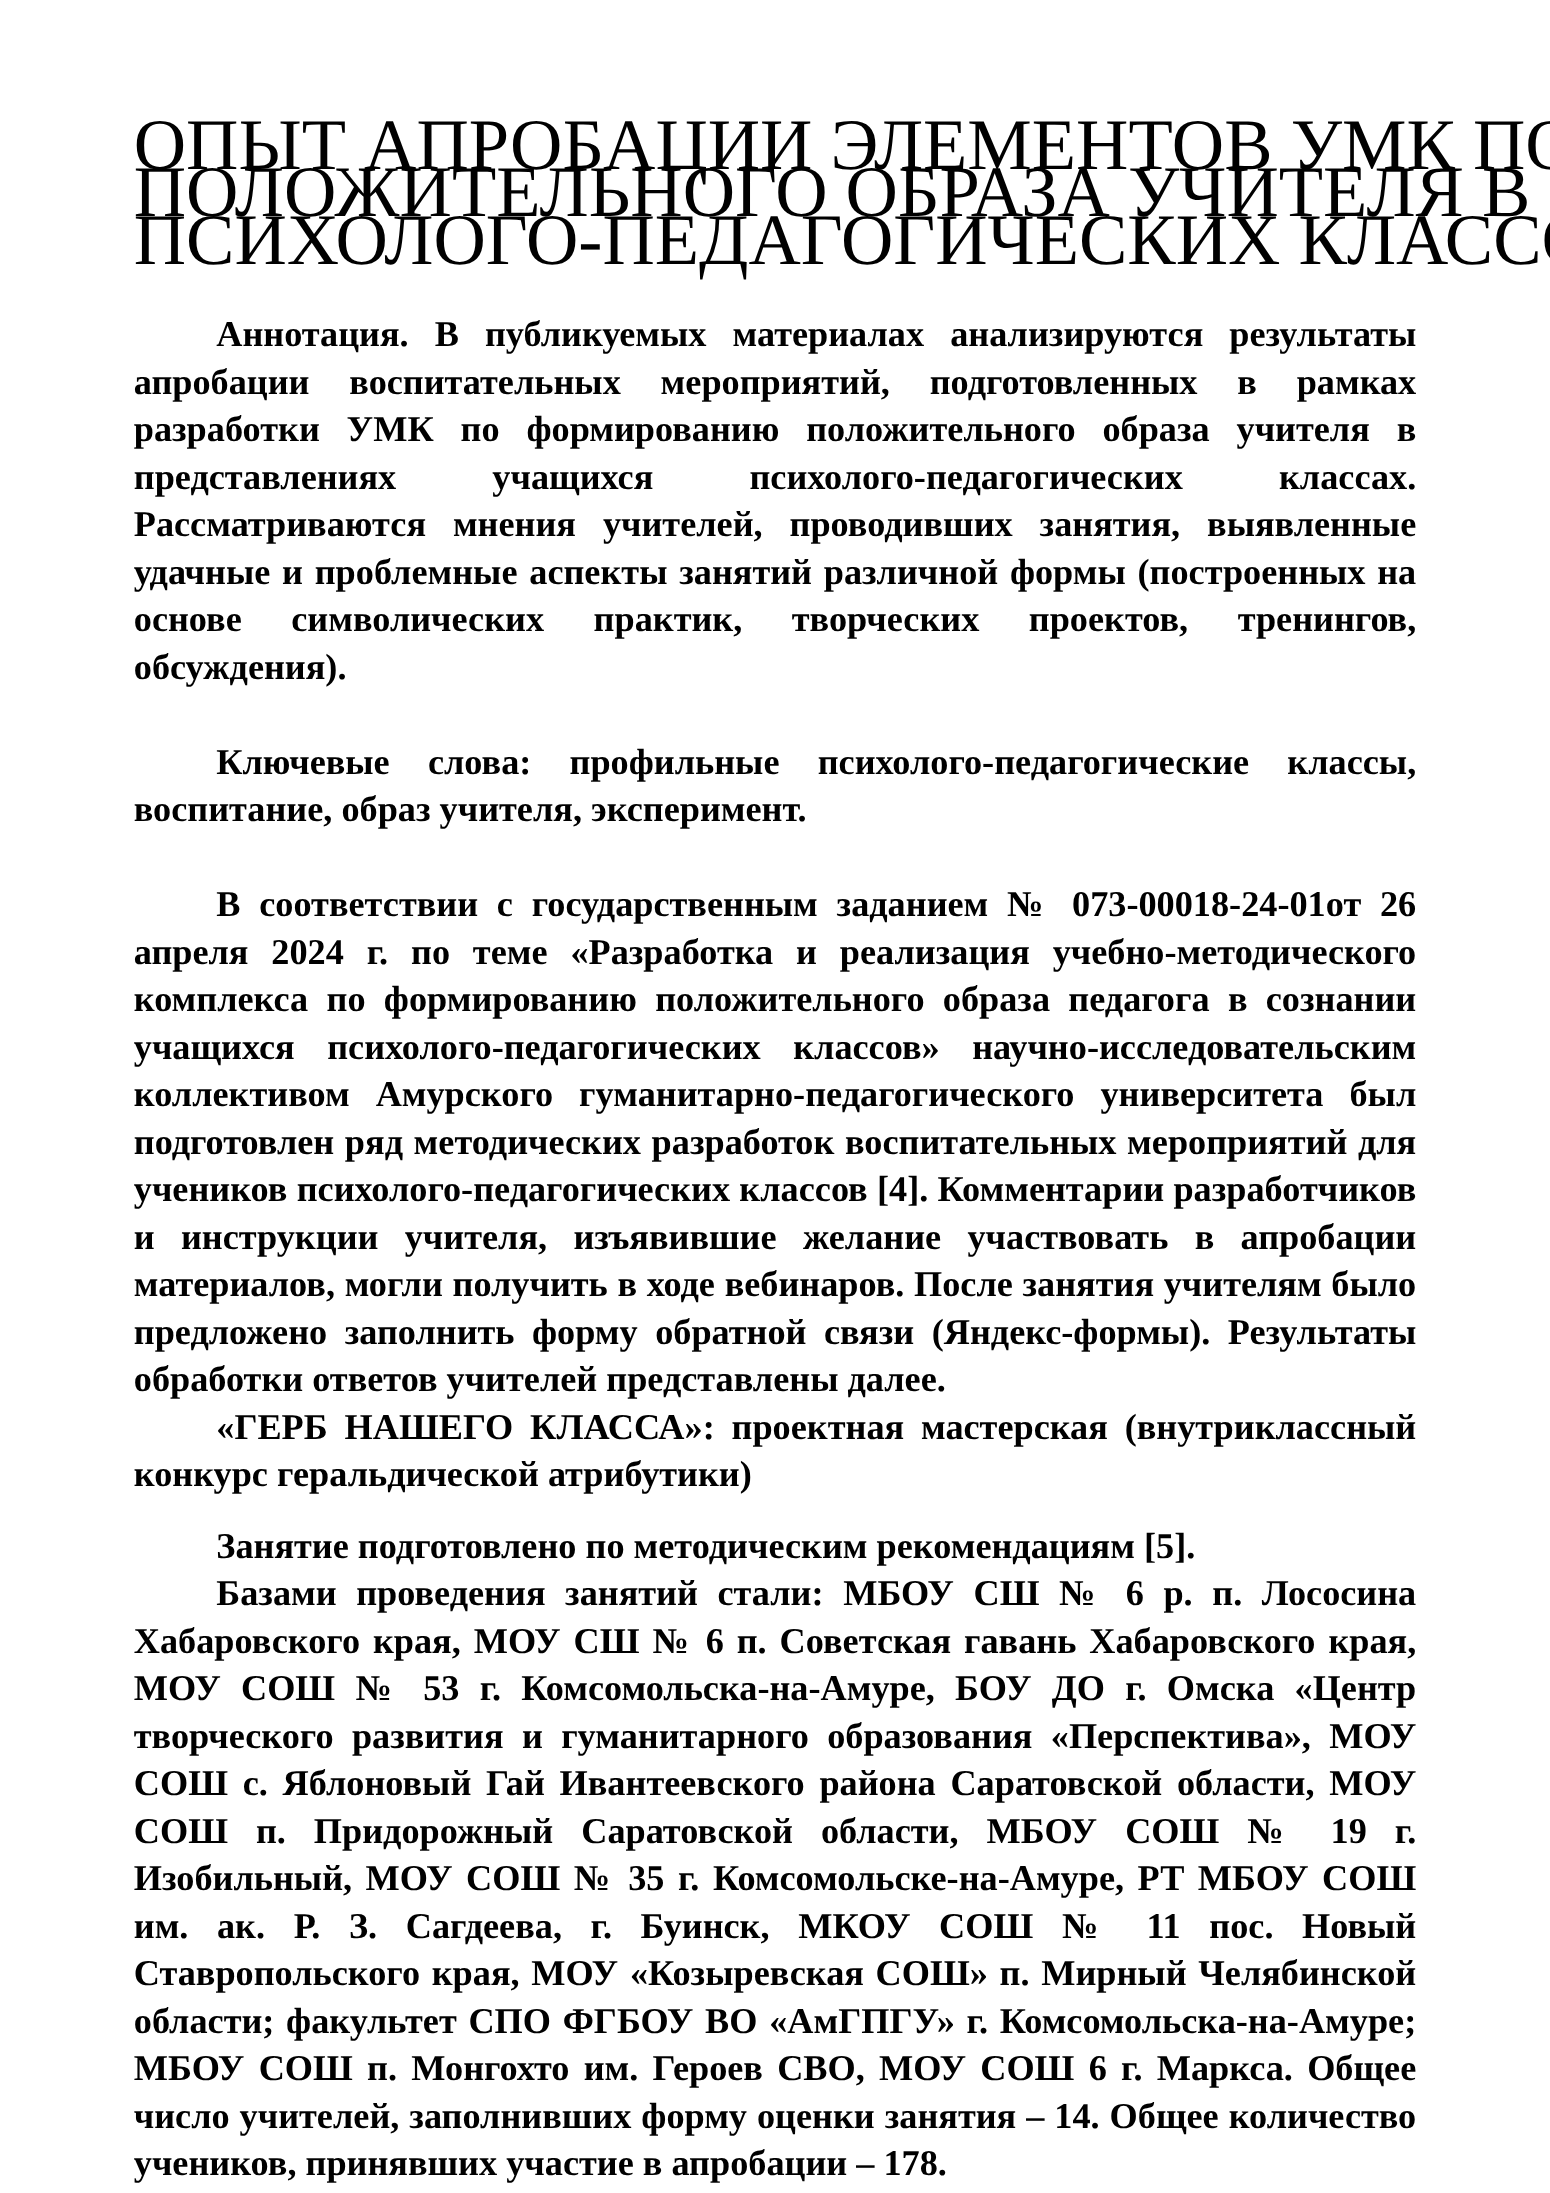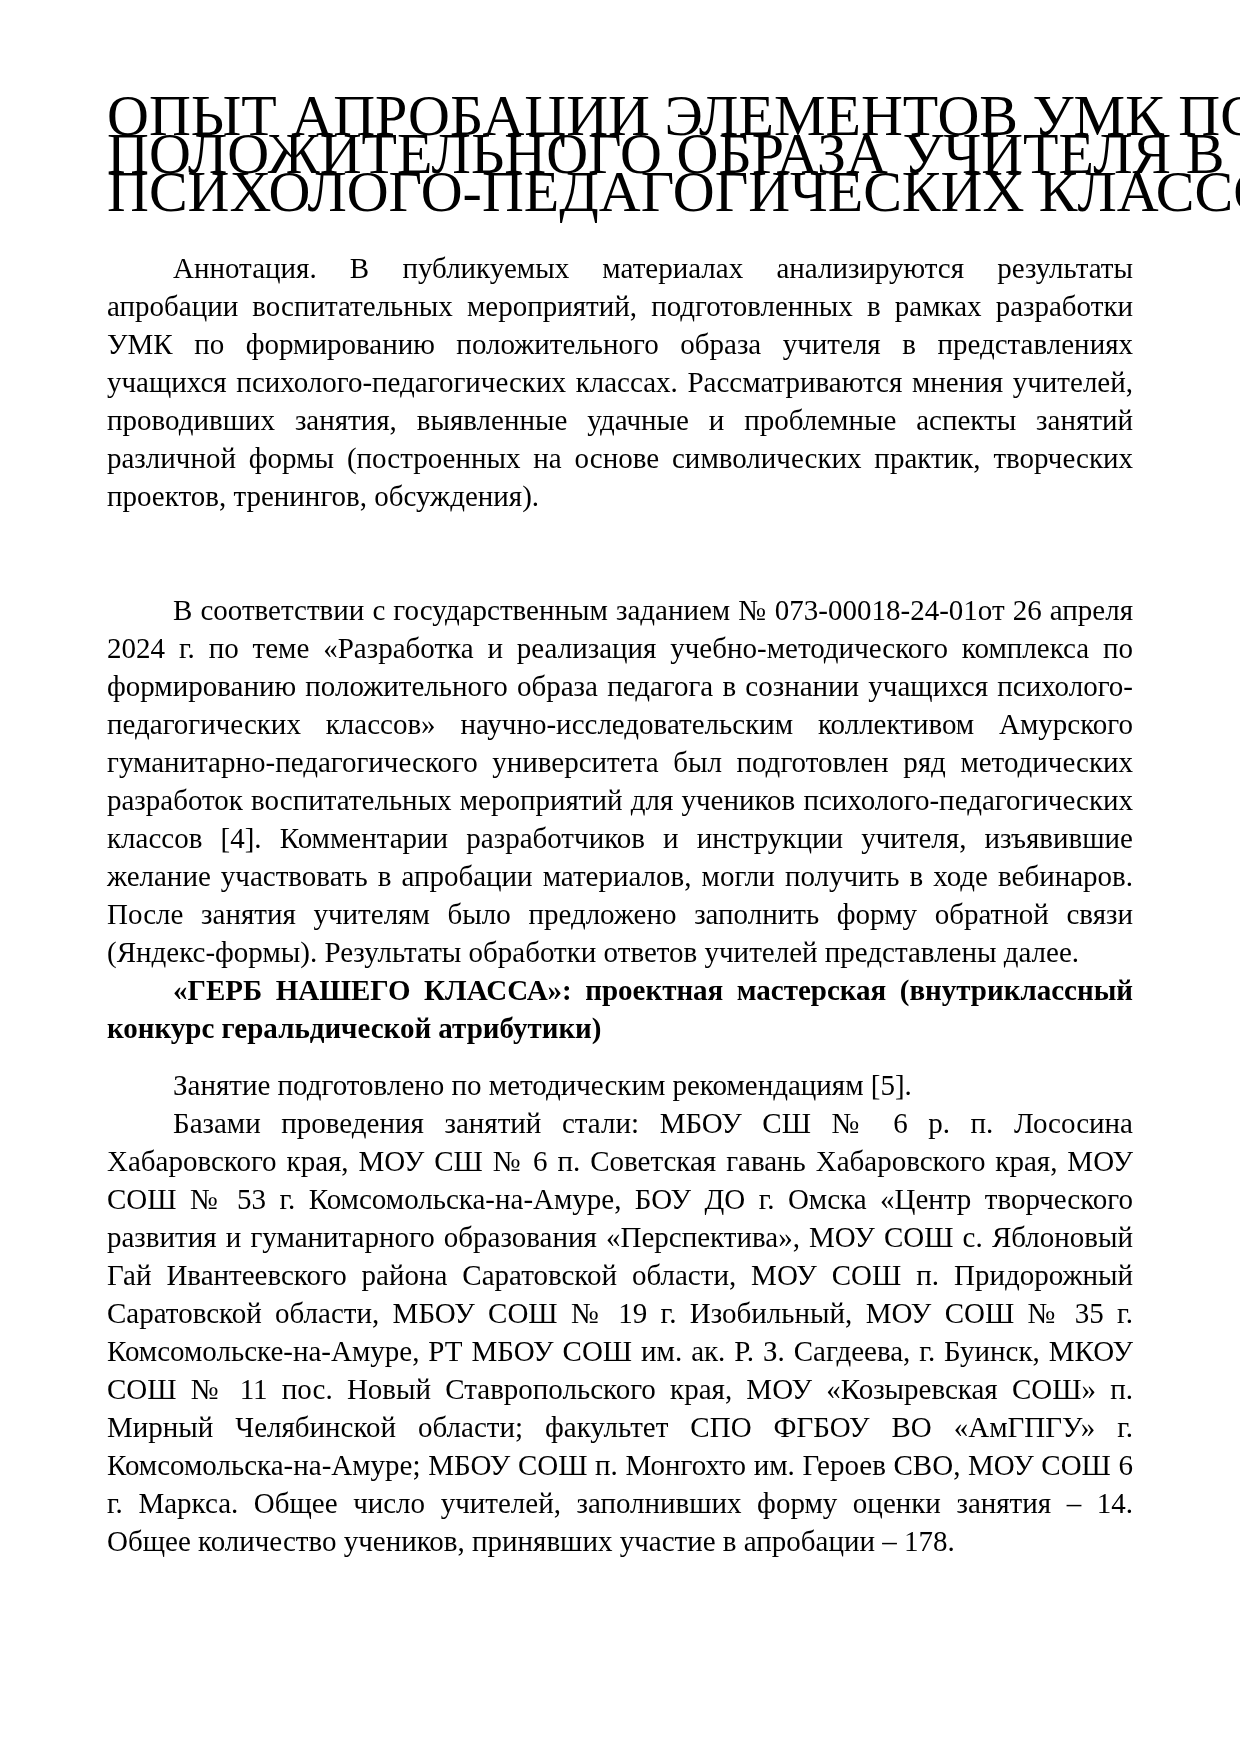--- a/index.html
+++ b/index.html
@@ -30,20 +30,21 @@
     white-space: nowrap;
   }
   .spacer-line {
     height: 38px;
   }
   .para {
     margin: 0;
     text-align: justify;
     text-indent: 66px;
     text-align-last: left;
+    font-weight: bold;
   }
   .para.bold-heading {
     font-weight: bold;
     margin-bottom: 19px;
   }
 </style>
 </head>
 <body>
 
 <div class="page">
@@ -53,20 +54,21 @@
     <span class="title-line">ПОЛОЖИТЕЛЬНОГО ОБРАЗА УЧИТЕЛЯ В ПРЕДСТАВЛЕНИИ УЧЕНИКОВ</span>
     <span class="title-line">ПСИХОЛОГО-ПЕДАГОГИЧЕСКИХ КЛАССОВ</span>
   </h1>
 
   <div class="spacer-line"></div>
 
   <p class="para">Аннотация. В публикуемых материалах анализируются результаты апробации воспитательных мероприятий, подготовленных в рамках разработки УМК по формированию положительного образа учителя в представлениях учащихся психолого-педагогических классах. Рассматриваются мнения учителей, проводивших занятия, выявленные удачные и проблемные аспекты занятий различной формы (построенных на основе символических практик, творческих проектов, тренингов, обсуждения).</p>
 
   <div class="spacer-line"></div>
 
+  <p class="para">Ключевые слова: профильные психолого-педагогические классы, воспитание, образ учителя, эксперимент.</p>
 
   <div class="spacer-line"></div>
 
   <p class="para">В соответствии с государственным заданием № 073-00018-24-01от 26 апреля 2024 г. по теме «Разработка и реализация учебно-методического комплекса по формированию положительного образа педагога в сознании учащихся психолого-педагогических классов» научно-исследовательским коллективом Амурского гуманитарно-педагогического университета был подготовлен ряд методических разработок воспитательных мероприятий для учеников психолого-педагогических классов [4]. Комментарии разработчиков и инструкции учителя, изъявившие желание участвовать в апробации материалов, могли получить в ходе вебинаров. После занятия учителям было предложено заполнить форму обратной связи (Яндекс-формы). Результаты обработки ответов учителей представлены далее.</p>
 
   <p class="para bold-heading">«ГЕРБ НАШЕГО КЛАССА»: проектная мастерская (внутриклассный конкурс геральдической атрибутики)</p>
 
   <p class="para">Занятие подготовлено по методическим рекомендациям [5].</p>
 
   <p class="para">Базами проведения занятий стали: МБОУ СШ № 6 р. п. Лососина Хабаровского края, МОУ СШ № 6 п. Советская гавань Хабаровского края, МОУ СОШ № 53 г. Комсомольска-на-Амуре, БОУ ДО г. Омска «Центр творческого развития и гуманитарного образования «Перспектива», МОУ СОШ с. Яблоновый Гай Ивантеевского района Саратовской области, МОУ СОШ п. Придорожный Саратовской области, МБОУ СОШ № 19 г. Изобильный, МОУ СОШ № 35 г. Комсомольске-на-Амуре, РТ МБОУ СОШ им. ак. Р. З. Сагдеева, г. Буинск, МКОУ СОШ № 11 пос. Новый Ставропольского края, МОУ «Козыревская СОШ» п. Мирный Челябинской области; факультет СПО ФГБОУ ВО «АмГПГУ» г. Комсомольска-на-Амуре; МБОУ СОШ п. Монгохто им. Героев СВО, МОУ СОШ 6 г. Маркса. Общее число учителей, заполнивших форму оценки занятия – 14. Общее количество учеников, принявших участие в апробации – 178.</p>

